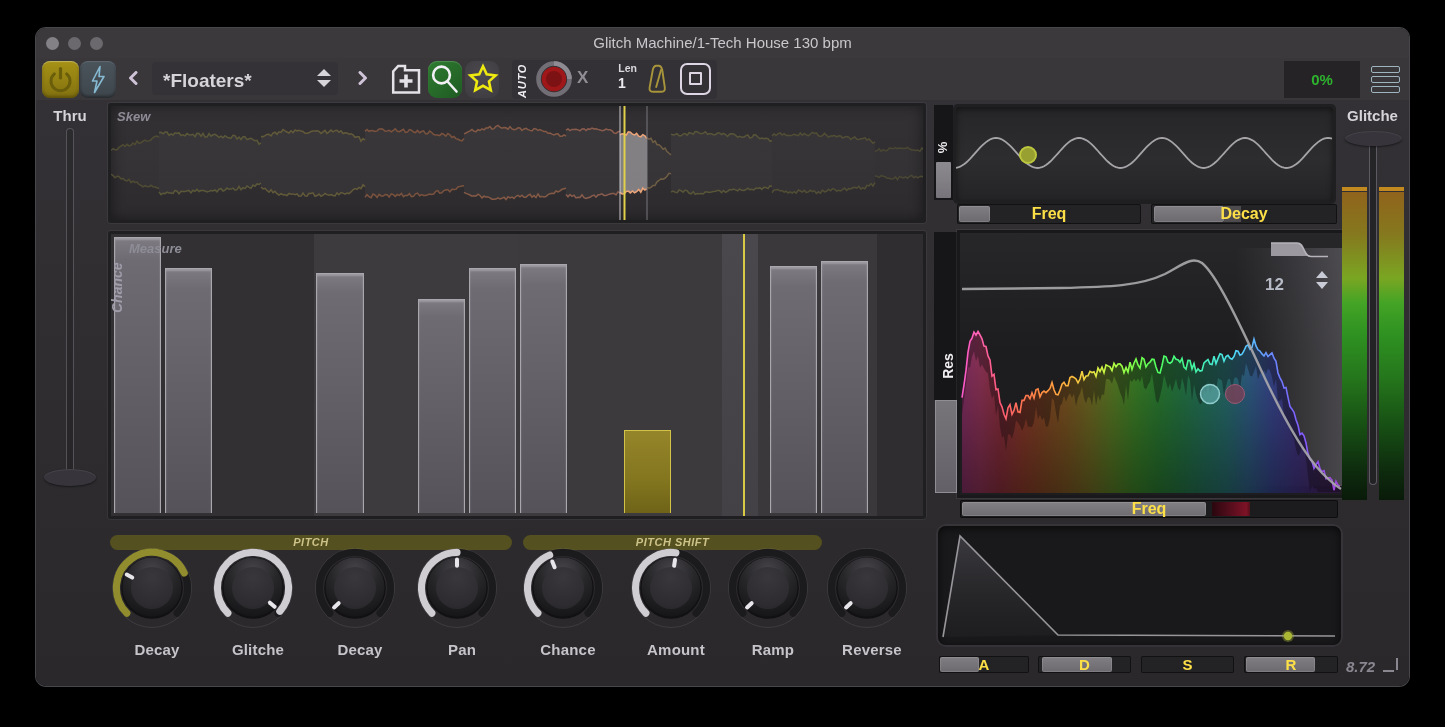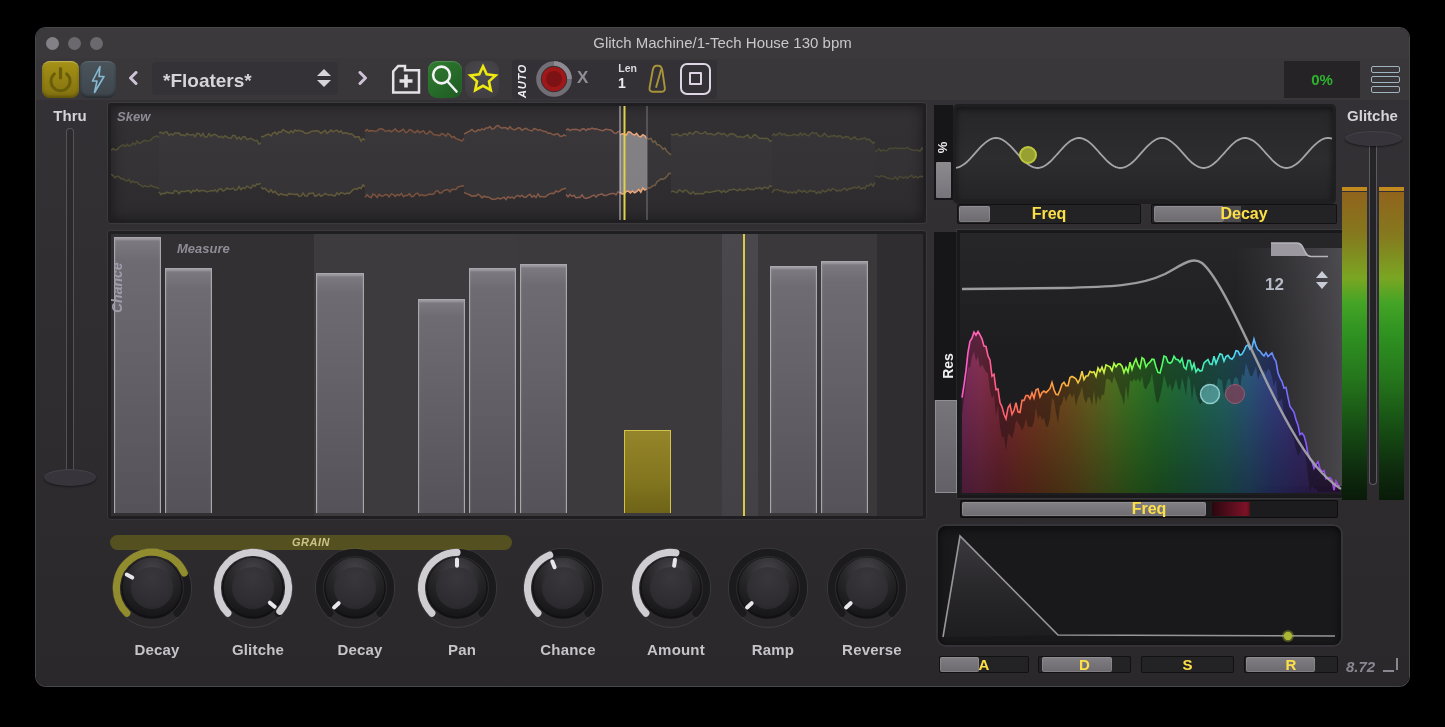--- a/index.html
+++ b/index.html
@@ -188,24 +188,25 @@
   <div class="abs" style="left:54px; top:34px; width:47px; height:245px; background:linear-gradient(#7e7b83 0%, #6e6b73 8%, #55525a 100%);border:1px solid #a9a6ae; border-bottom:none;box-shadow:inset 0 2px 2px rgba(255,255,255,0.25);"></div>
   <div class="abs" style="left:205px; top:39px; width:48px; height:240px; background:linear-gradient(#7e7b83 0%, #6e6b73 8%, #55525a 100%);border:1px solid #a9a6ae; border-bottom:none;box-shadow:inset 0 2px 2px rgba(255,255,255,0.25);"></div>
   <div class="abs" style="left:307px; top:65px; width:47px; height:214px; background:linear-gradient(#7e7b83 0%, #6e6b73 8%, #55525a 100%);border:1px solid #a9a6ae; border-bottom:none;box-shadow:inset 0 2px 2px rgba(255,255,255,0.25);"></div>
   <div class="abs" style="left:358px; top:34px; width:47px; height:245px; background:linear-gradient(#7e7b83 0%, #6e6b73 8%, #55525a 100%);border:1px solid #a9a6ae; border-bottom:none;box-shadow:inset 0 2px 2px rgba(255,255,255,0.25);"></div>
   <div class="abs" style="left:409px; top:30px; width:47px; height:249px; background:linear-gradient(#7e7b83 0%, #6e6b73 8%, #55525a 100%);border:1px solid #a9a6ae; border-bottom:none;box-shadow:inset 0 2px 2px rgba(255,255,255,0.25);"></div>
   <div class="abs" style="left:513px; top:196px; width:47px; height:83px; background:linear-gradient(#95852a 0%, #83761f 60%, #6e6318 100%);border:1px solid #d2c248; border-bottom:none;"></div>
   <div class="abs" style="left:659px; top:32px; width:47px; height:247px; background:linear-gradient(#7e7b83 0%, #6e6b73 8%, #55525a 100%);border:1px solid #a9a6ae; border-bottom:none;box-shadow:inset 0 2px 2px rgba(255,255,255,0.25);"></div>
   <div class="abs" style="left:710px; top:27px; width:47px; height:252px; background:linear-gradient(#7e7b83 0%, #6e6b73 8%, #55525a 100%);border:1px solid #a9a6ae; border-bottom:none;box-shadow:inset 0 2px 2px rgba(255,255,255,0.25);"></div>
   <div class="abs" style="left:632px; top:0; width:2px; height:282px; background:#d9c944;"></div>
 </div>
-<div class="ilabel" style="left:93px; top:213px; color:#8e8c96;margin-left:48px;">Measure</div>
+<div class="ilabel" style="left:93px; top:213px; color:#8e8c96;">Measure</div>
 <div class="ilabel" style="left:51px; top:247px; transform:rotate(-90deg); transform-origin:center; width:60px; font-size:14px; color:#a09daa;">Chance</div>
 
-<div class="gbar" style="left:74px; top:507px; width:402px;">GRAIN</div>
+<div class="gbar" style="left:74px; top:507px; width:402px;">PITCH</div>
+<div class="gbar" style="left:487px; top:507px; width:299px;">PITCH SHIFT</div>
 
 <svg width="0" height="0" style="position:absolute;">
       <defs>
 <radialGradient id="kb" cx="0.5" cy="0.22" r="0.9">
   <stop offset="0" stop-color="#47454a"></stop>
           <stop offset="0.45" stop-color="#272629"></stop>
   <stop offset="1" stop-color="#101013"></stop>
         </radialGradient>
 <radialGradient id="ki" cx="0.5" cy="0.25" r="0.95">
   <stop offset="0" stop-color="#39373b"></stop>

